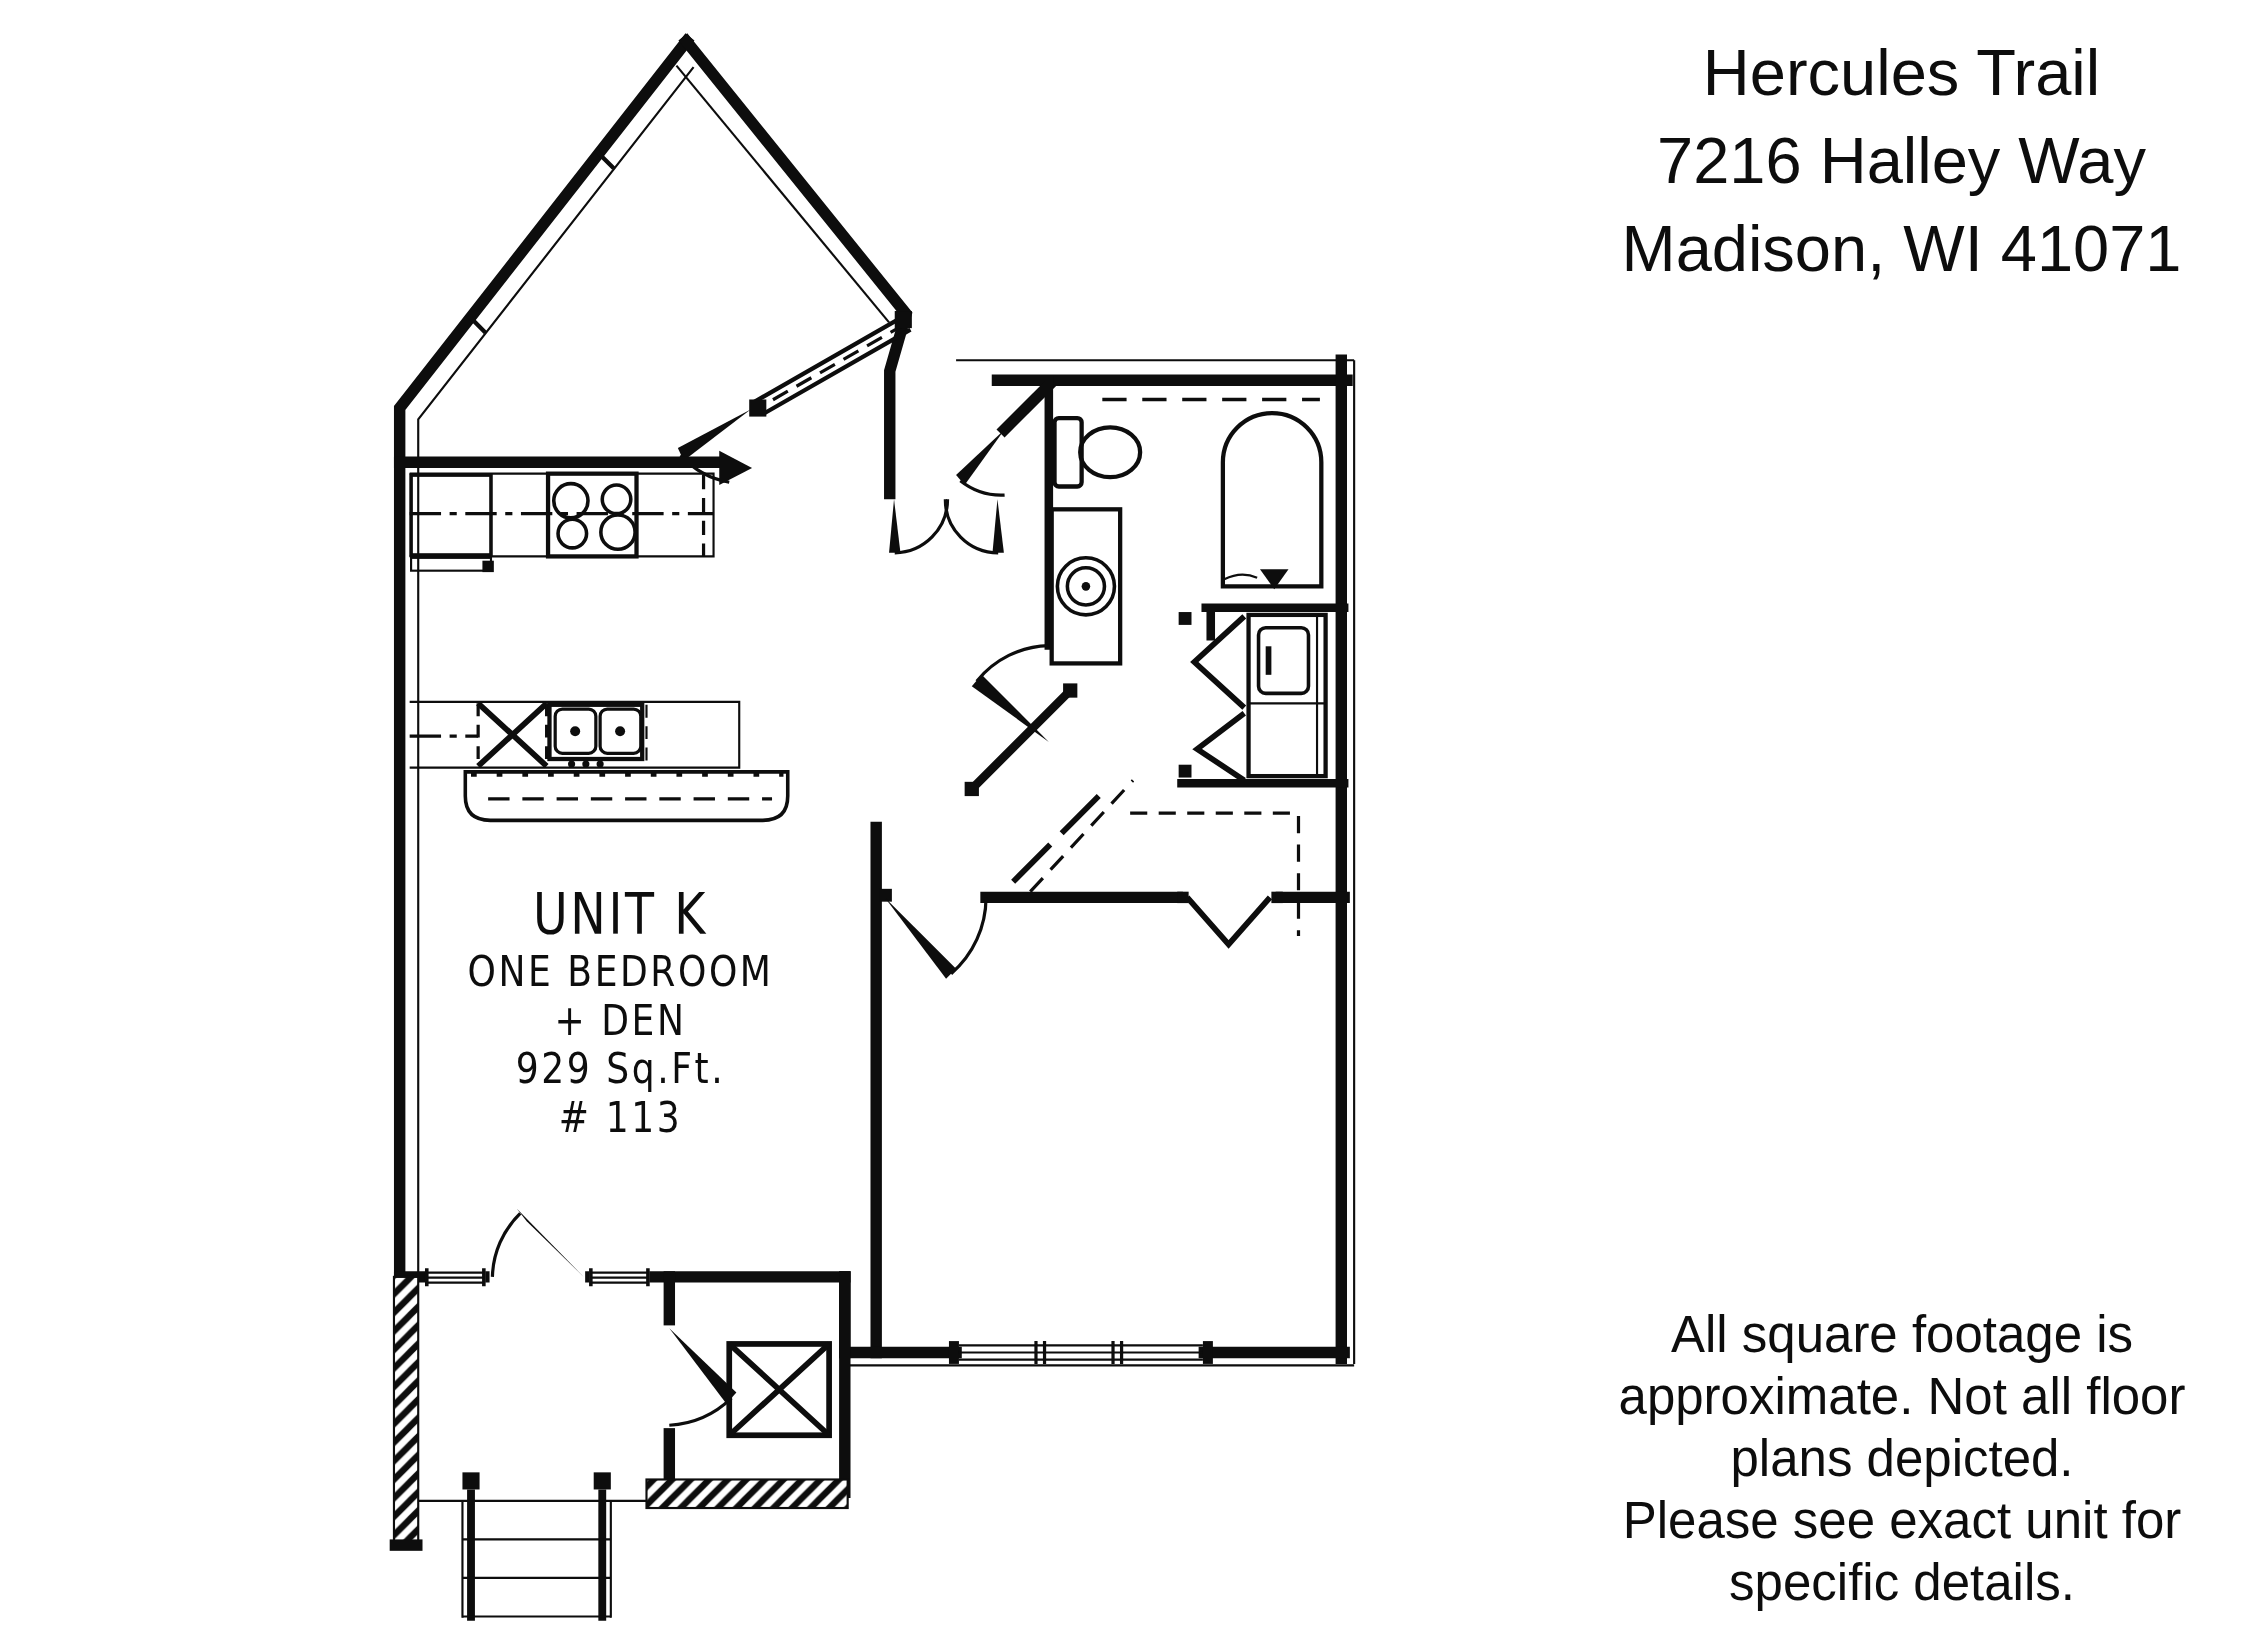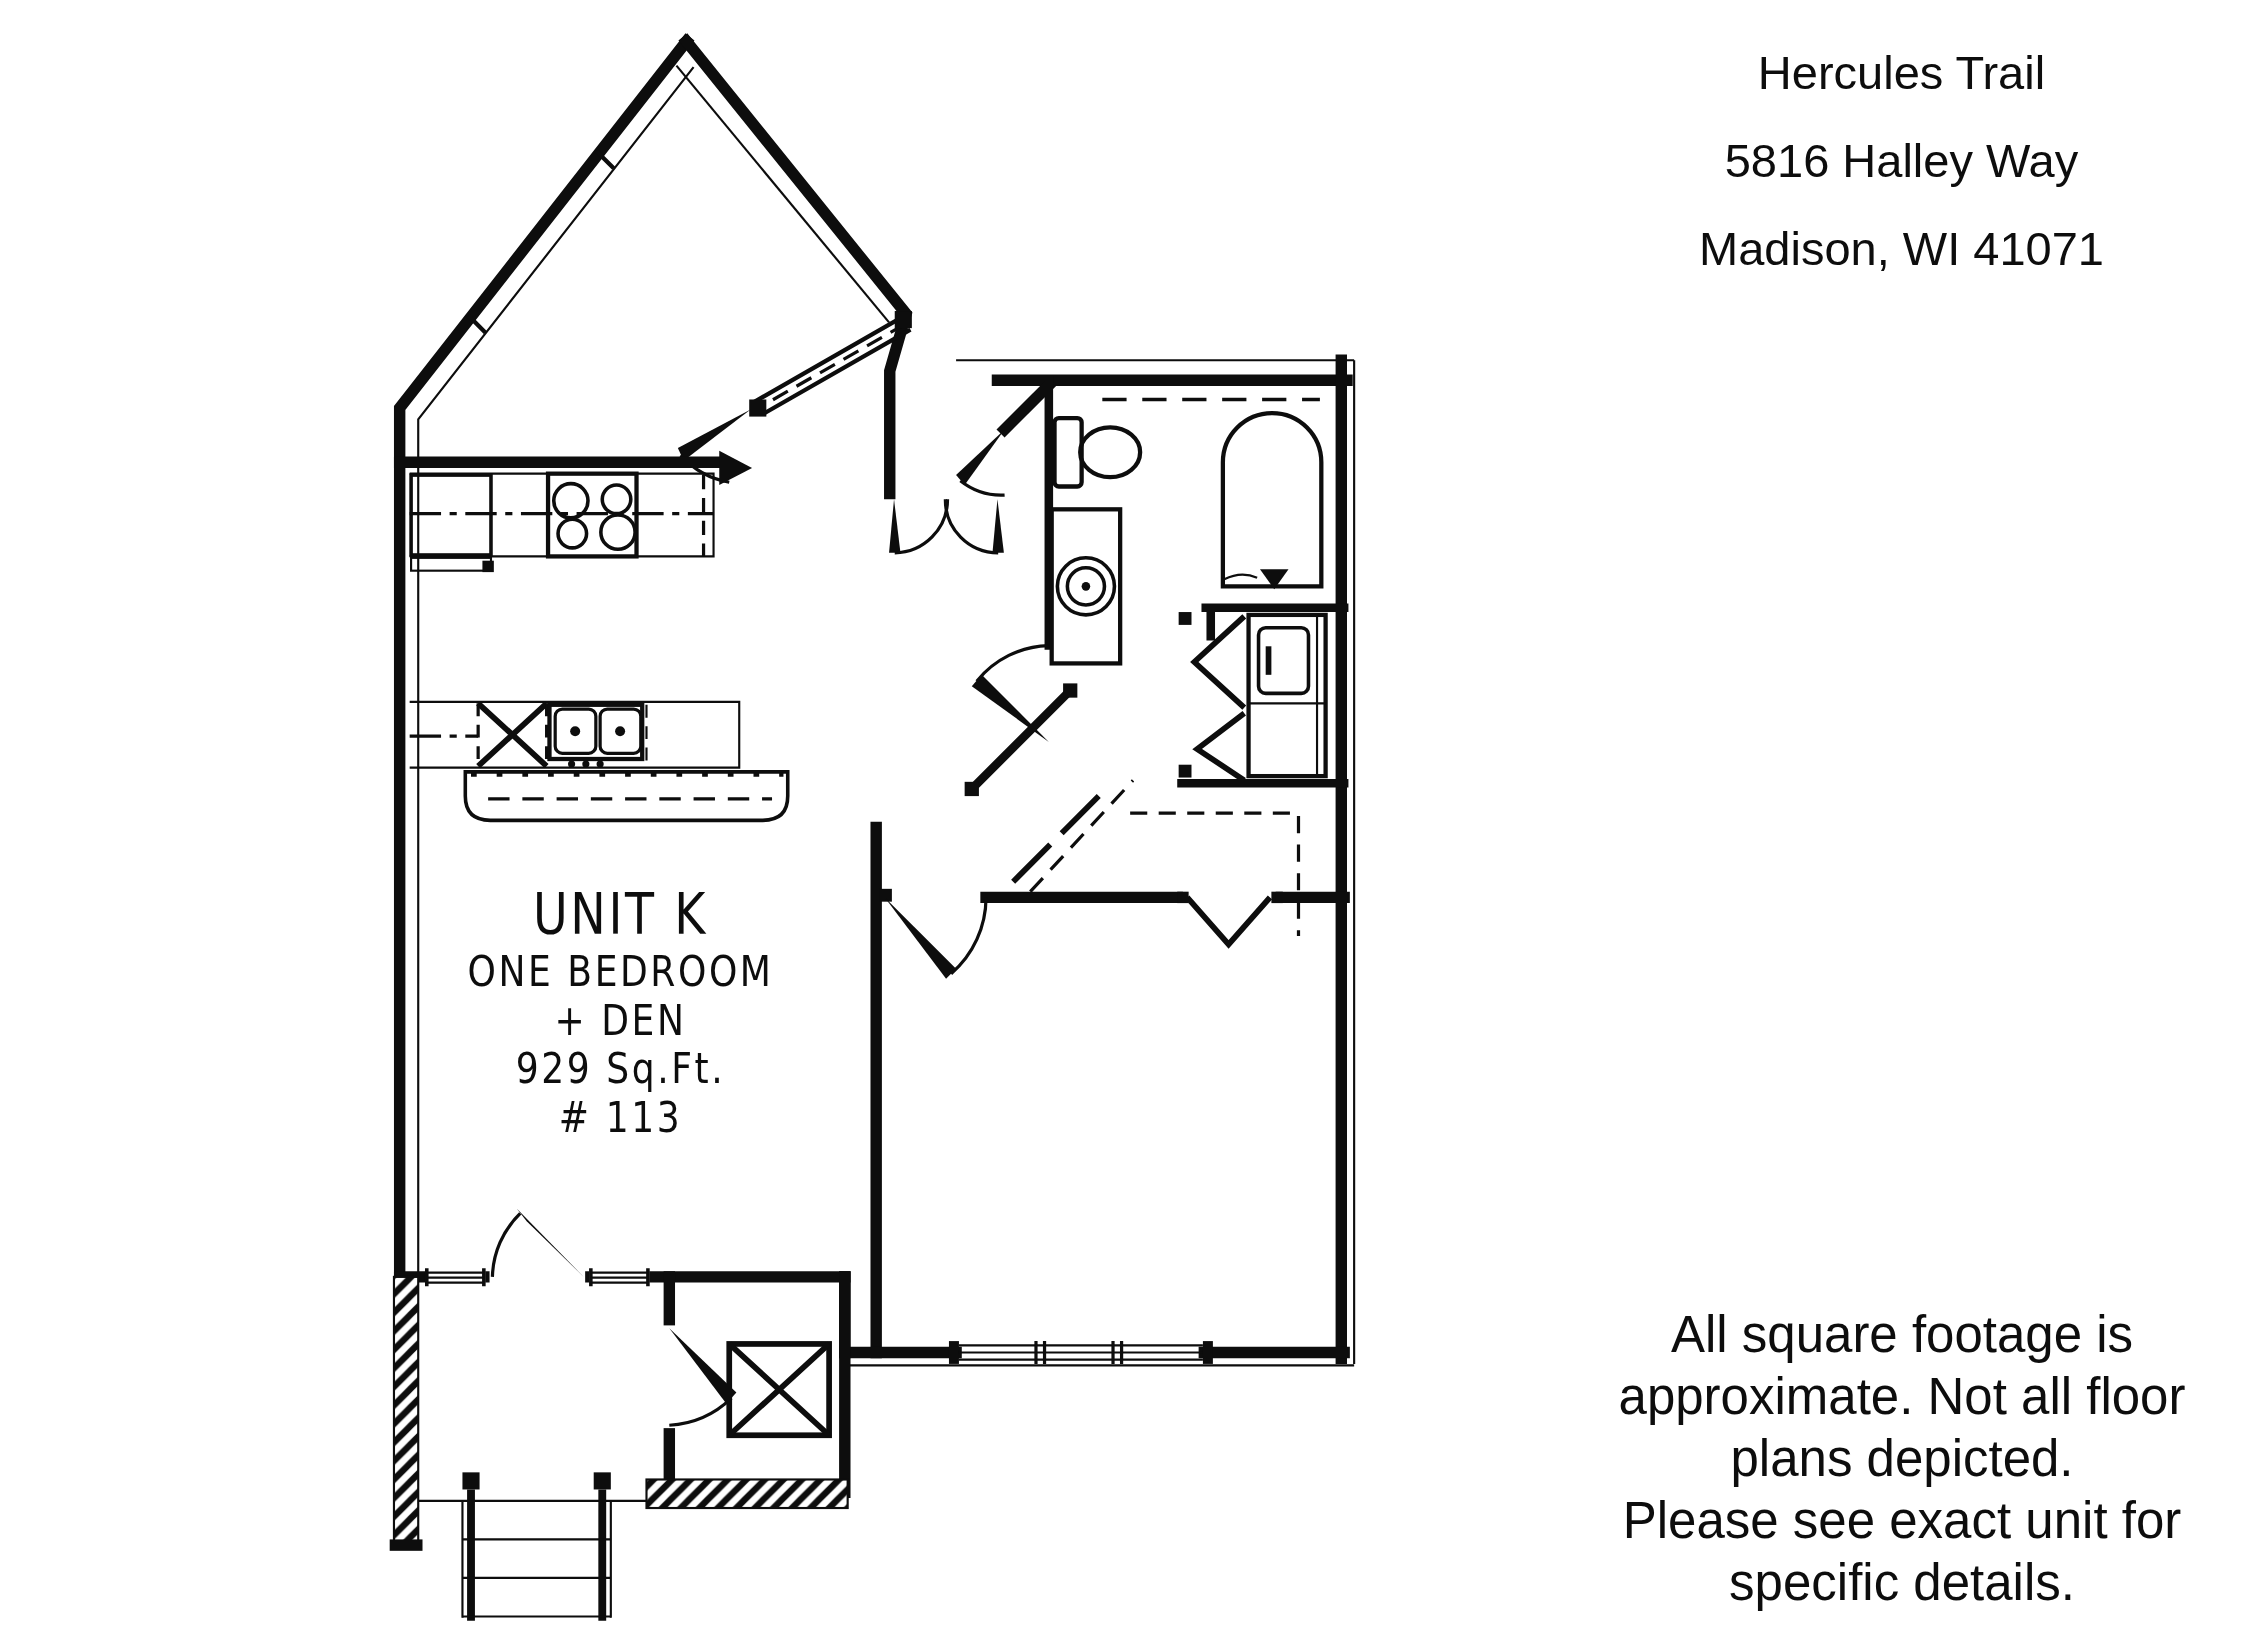--- a/index.html
+++ b/index.html
@@ -1,19 +1,19 @@
 <!DOCTYPE html>
 <html style="font-size:11.4px"><head>
 <meta charset="utf-8">
 <style>
   html,body{margin:0;padding:0;background:#ffffff;}
   body{width:2261px;height:1630px;position:relative;overflow:hidden;
        font-family:"Liberation Sans",sans-serif;color:#0d0d0d;}
   .txtblock{position:absolute;text-align:center;}
-  .hdr{left:1541px;top:28.5px;width:721px;font-size:47px;line-height:88px;letter-spacing:0px;}
+  .hdr{left:1541px;top:28.5px;width:721px;font-size:65px;line-height:88px;letter-spacing:0px;}
   .disc{left:1506px;top:1304px;width:792px;font-size:51px;line-height:62px;}
   .unit{left:385px;top:883px;width:471px;transform:scale(.88,1.06);transform-origin:center top;
         font-family:"DejaVu Sans",sans-serif;letter-spacing:2.9px;}
   .u1{font-size:54px;line-height:60px;}
   .u2{font-size:41px;line-height:46px;}
   svg{position:absolute;left:0;top:0;}
   .w  {stroke:#0d0d0d;stroke-width:16;fill:none;stroke-linecap:square;}
   .w12{stroke:#0d0d0d;stroke-width:12;fill:none;stroke-linecap:square;}
   .t  {stroke:#0d0d0d;stroke-width:4.5;fill:none;}
   .t3 {stroke:#0d0d0d;stroke-width:3;fill:none;}
@@ -210,21 +210,21 @@
       <rect class="f" x="832" y="2064" width="24" height="24"></rect>
       <path d="M 660 2088 L 660 2272 M 844 2088 L 844 2272" stroke="#0d0d0d" stroke-width="11" fill="none"></path>
       <path class="t3" d="M 648 2104 L 648 2268 M 856 2104 L 856 2268"></path>
       <path class="t3" d="M 648 2158 L 856 2158 M 648 2212 L 856 2212 M 648 2266 L 856 2266"></path>
     </g>
   </g>
 </svg>
 
 <div class="txtblock hdr">
   <div>Hercules Trail</div>
-  <div>5816 Halley Way</div>
+  <div>7216 Halley Way</div>
   <div>Madison, WI 41071</div>
 </div>
 
 <div class="txtblock unit">
   <div class="u1">UNIT K</div>
   <div class="u2">ONE BEDROOM</div>
   <div class="u2">+ DEN</div>
   <div class="u2">929 Sq.Ft.</div>
   <div class="u2"># 113</div>
 </div>

